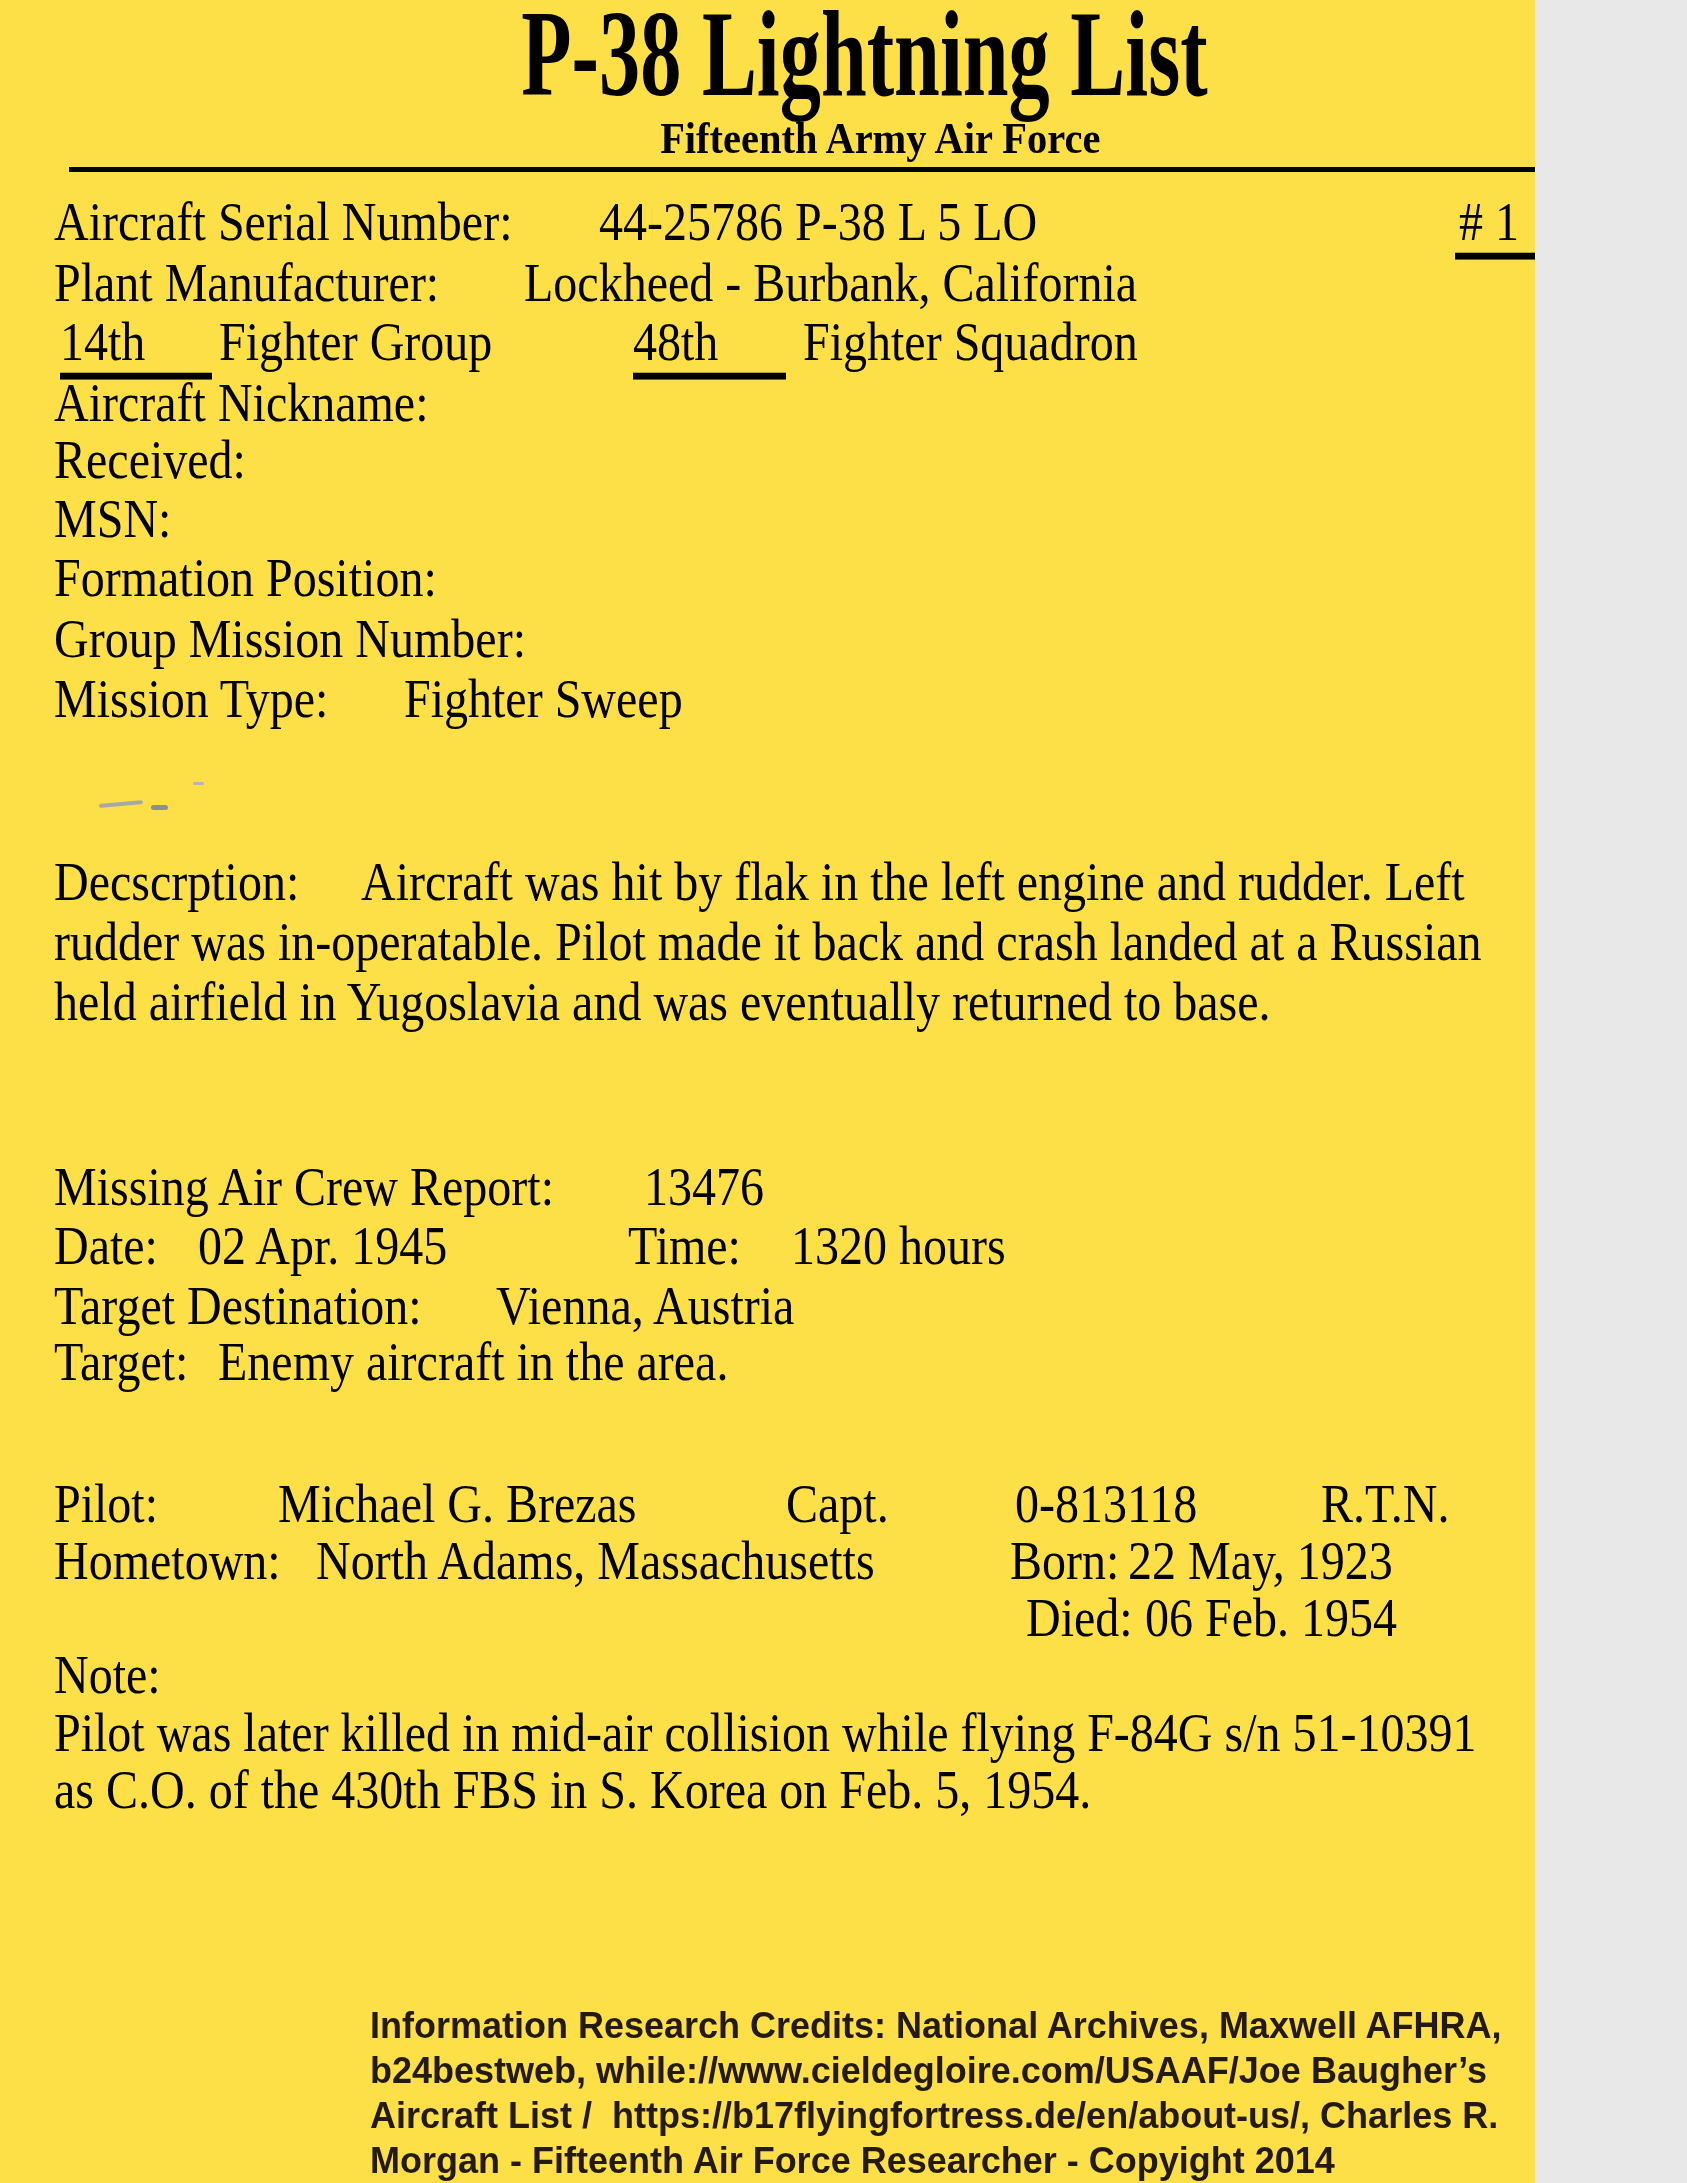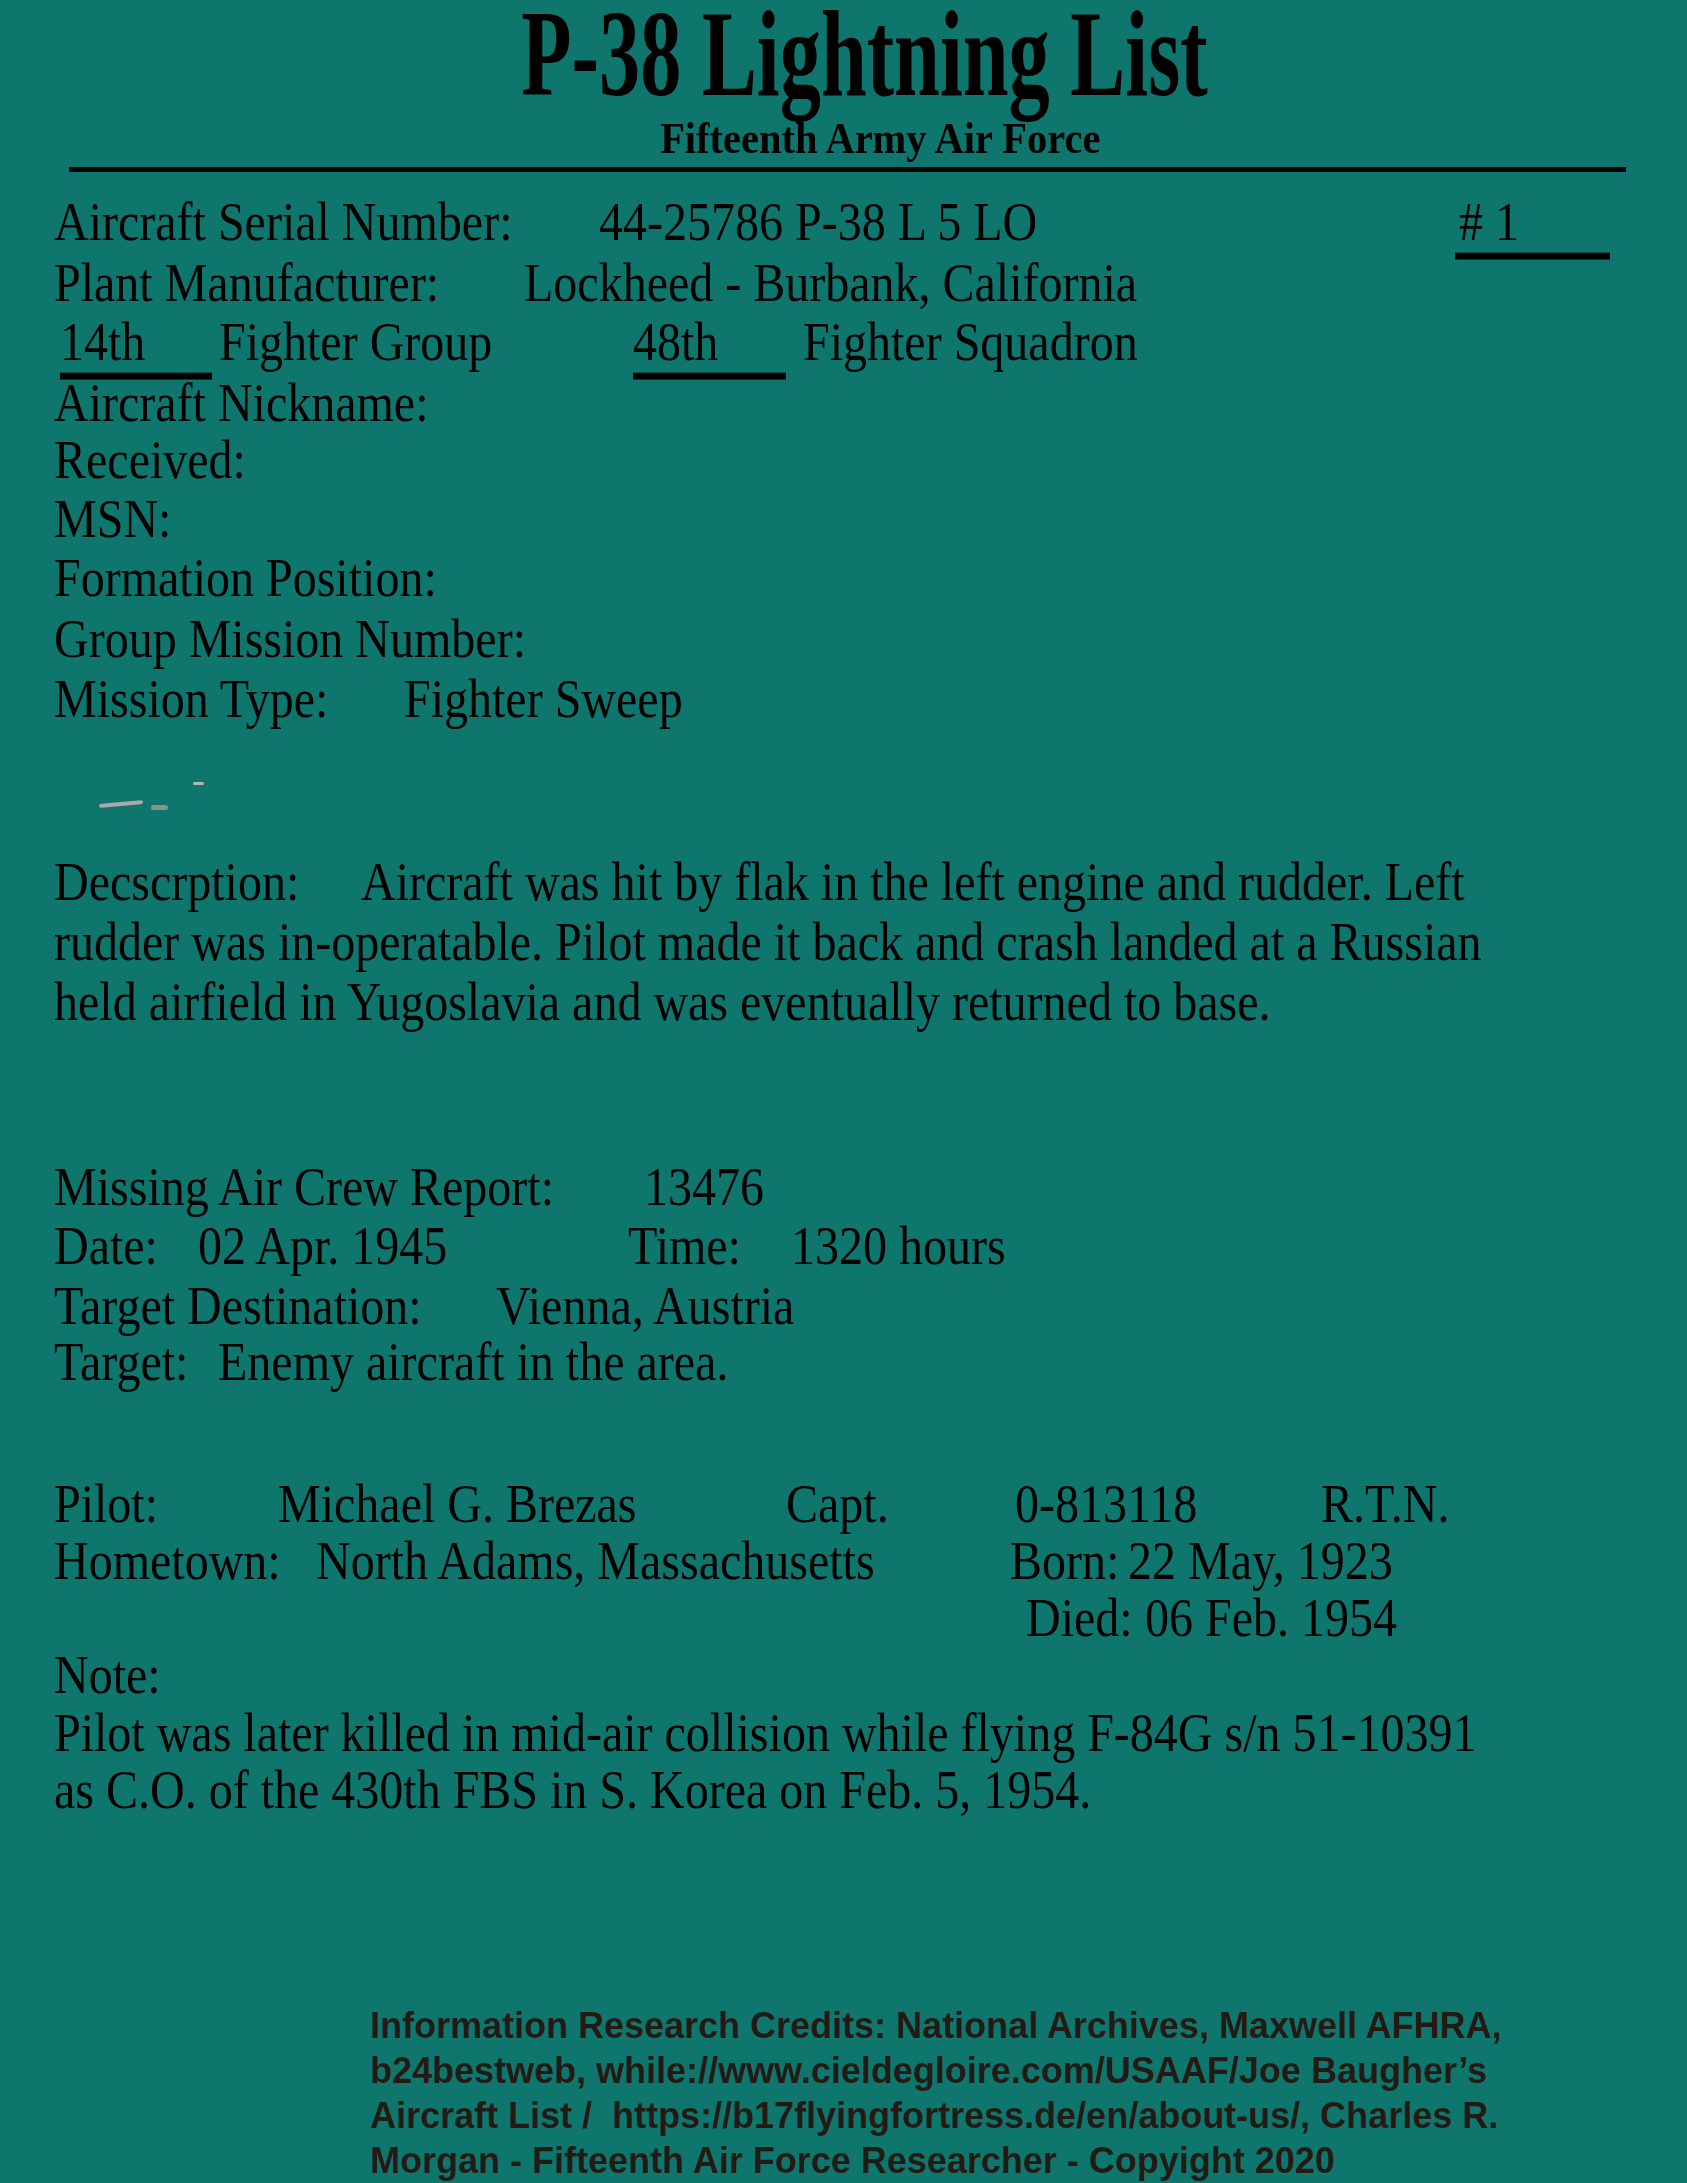--- a/index.html
+++ b/index.html
@@ -1,17 +1,17 @@
 <!DOCTYPE html>
 <html style="font-size:10.6px"><head>
 <meta charset="utf-8">
 <style>
   html,body { margin:0; padding:0; background:#e8e8e8; }
   #page {
-    position:relative; width:1687px; height:2183px; background:#0f766e;
+    position:relative; width:1535px; height:2183px; background:#fde047;
     overflow:hidden; font-family:"Liberation Serif","DejaVu Serif",serif; color:#000;
   }
   .title-row { position:absolute; top:-9.3px; left:0; width:1687px; text-align:center; }
   .title {
     display:inline-block; white-space:pre; font-weight:bold;
     font-size:122px; line-height:126px;
     transform: translateX(21px) scaleX(0.675); transform-origin:50% 100%;
   }
   .subtitle-row { position:absolute; top:114px; left:16px; width:1687px; text-align:center; }
   .subtitle {
@@ -159,17 +159,17 @@
     <span class="seg" style="left:54px">Pilot was later killed in mid-air collision while flying F-84G s/n 51-10391</span>
   </div>
   <div class="line" style="top:1765px">
     <span class="seg" style="left:54px">as C.O. of the 430th FBS in S. Korea on Feb. 5, 1954.</span>
   </div>
 
   <div class="footer">
     <div>Information Research Credits: National Archives, Maxwell AFHRA,</div>
     <div>b24bestweb, while://www.cieldegloire.com/USAAF/Joe Baugher’s</div>
     <div>Aircraft List /  https://b17flyingfortress.de/en/about-us/, Charles R.</div>
-    <div>Morgan - Fifteenth Air Force Researcher - Copyight 2020</div>
+    <div>Morgan - Fifteenth Air Force Researcher - Copyight 2014</div>
   </div>
 
 </div>
 
 
 </body></html>

